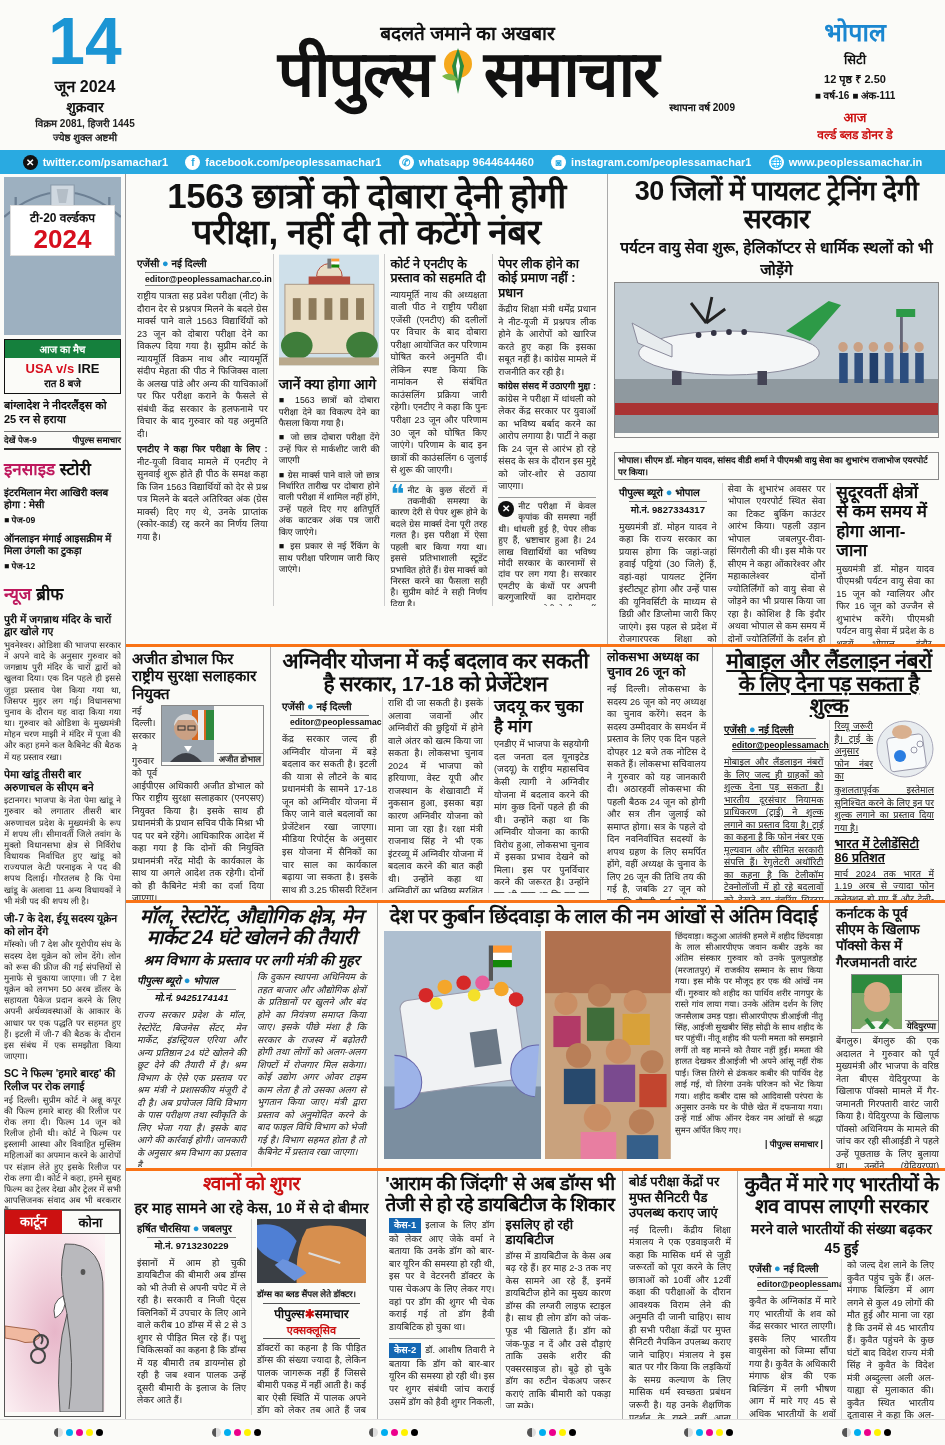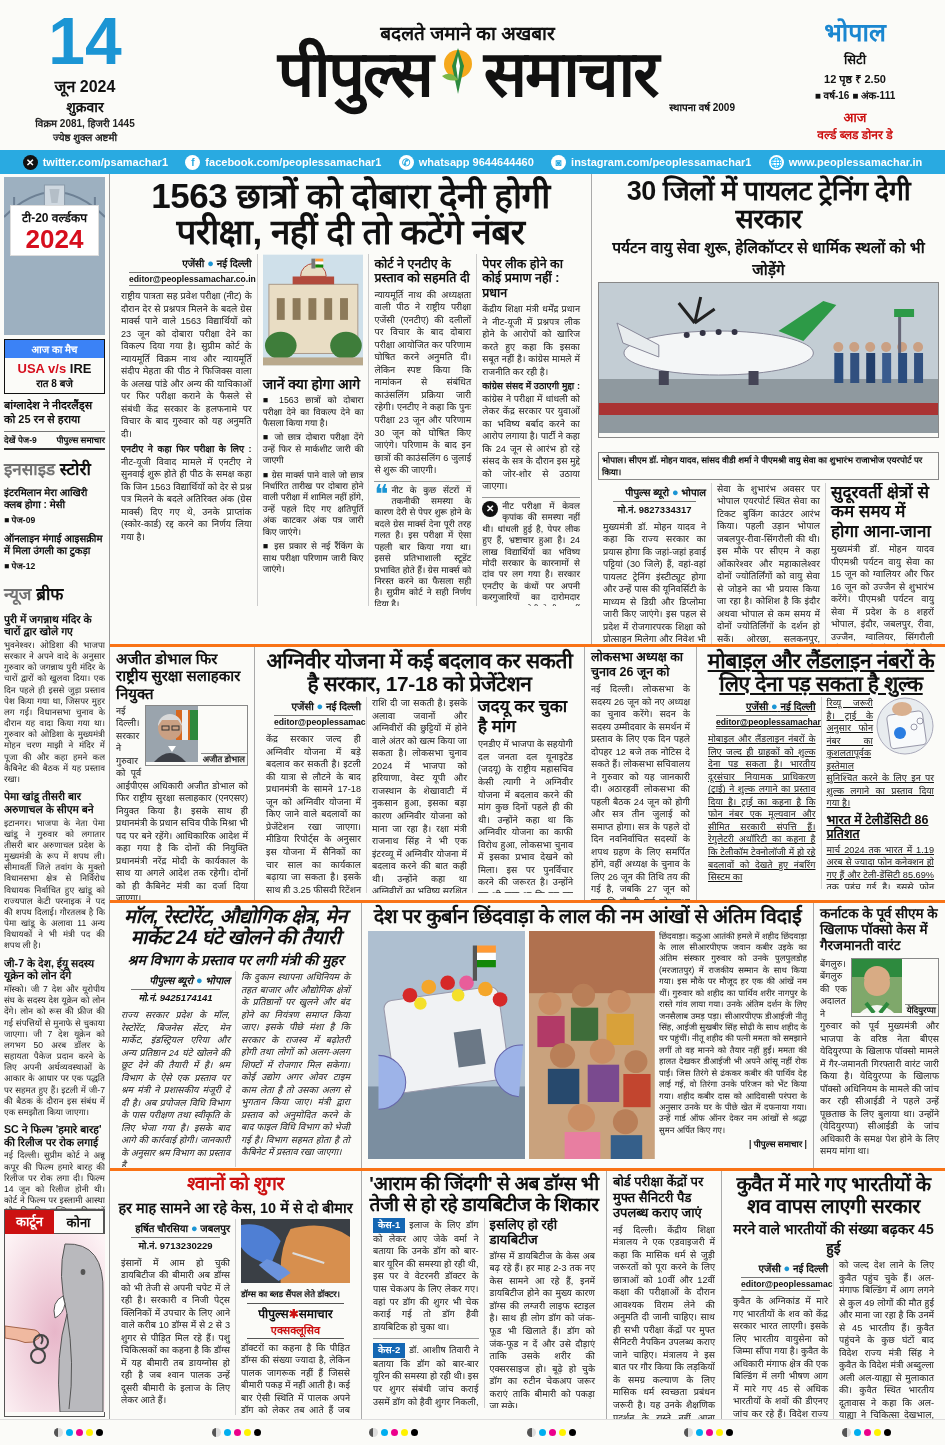--- a/index.html
+++ b/index.html
@@ -26,55 +26,55 @@
   .today-e{font-size:12px;font-weight:900;color:#cc1111;}
   
   .socialbar{height:24px;background:#29aae1;display:flex;align-items:center;justify-content:space-around;
              color:#fff;font-size:11px;font-weight:bold;padding:0 14px;}
   .soc{display:flex;align-items:center;gap:5px;}
   .soc .ic{width:15px;height:15px;border-radius:50%;background:#fff;color:#29aae1;display:inline-flex;
            align-items:center;justify-content:center;font-size:10px;font-weight:900;}
   .soc .ic.dark{background:#111;color:#fff;}
   
   .content{display:flex;height:1246px;}
-  .sb{width:110px;box-sizing:border-box;border-right:1px solid #999;padding:3px 4px;display:flex;flex-direction:column;overflow:hidden;}
+  .sb{width:126px;box-sizing:border-box;border-right:1px solid #999;padding:3px 4px;display:flex;flex-direction:column;overflow:hidden;}
   .main{flex:1;display:flex;flex-direction:column;overflow:hidden;}
   .row{display:flex;border-top:3px solid #f97316;box-sizing:border-box;overflow:hidden;}
   .row:first-child{border-top:none;}
   .cell{box-sizing:border-box;padding:3px 6px;overflow:hidden;border-right:1px solid #aaa;}
   .cell:last-child{border-right:none;}
   
   .bodytext{font-size:9.2px;line-height:1.36;text-align:justify;color:#1b1b1b;}
   .b{font-weight:bold;}
-  .byline{font-size:10px;font-weight:bold;text-align:right;margin:2px 0;}
+  .byline{font-size:10px;font-weight:bold;text-align:left;margin:2px 0;}
   .byline .dot{color:#1b95d4;font-size:11px;}
   .email{font-size:8.6px;font-weight:bold;text-align:center;border-top:1px solid #777;border-bottom:1px solid #777;
          padding:1px 0;margin:2px 8px 4px;}
   .phone{font-size:9.5px;font-weight:bold;text-align:center;border-top:1px solid #777;padding:1px 0;margin:1px 10px 4px;}
   .subh{font-size:12.5px;font-weight:900;line-height:1.15;margin:3px 0;}
   .colset{display:flex;}
   .col{flex:1;padding:0 5px;border-right:1px solid #ccc;overflow:hidden;}
   .col:last-child{border-right:none;}
   .photo-cap{font-size:8.6px;font-weight:bold;border:1px solid #888;padding:1px 3px;margin-top:14px;}
   
   .t20{height:158px;background:linear-gradient(180deg,#b9c6d2,#8fa3b5 60%,#c9d4dd);position:relative;
        text-align:center;overflow:hidden;}
   .t20 .box{background:#fff;margin:28px 6px 0;padding:3px 2px;border:1px solid #ddd;}
   .t20 .l1{font-size:12px;font-weight:900;}
   .t20 .yr{font-size:26px;font-weight:900;color:#d60f1e;line-height:1;}
   .matchbox{border:1.5px solid #111;margin-top:4px;}
-  .matchbox .lbl{background:#3b82f6;color:#fff;font-size:10px;font-weight:bold;text-align:center;padding:2px 0;}
+  .matchbox .lbl{background:#15803d;color:#fff;font-size:10px;font-weight:bold;text-align:center;padding:2px 0;}
   .matchbox .tm{font-size:13px;font-weight:900;text-align:center;padding:3px 0 0;}
   .matchbox .tm span{color:#d60f1e;}
   .matchbox .time{font-size:10px;font-weight:bold;text-align:center;padding:0 0 3px;}
   .result{font-size:11px;font-weight:900;line-height:1.25;margin-top:5px;}
   .seep{display:flex;justify-content:space-between;font-size:8.6px;font-weight:bold;border-top:1px solid #777;
         border-bottom:2px solid #333;margin-top:4px;padding:2px 0;}
   .sb-h{font-size:17px;font-weight:900;margin:7px 0 3px;}
-  .red{color:#737373;}
+  .red{color:#be185d;}
   .sb-item{font-size:10px;font-weight:900;line-height:1.25;margin-top:4px;}
   .sb-page{font-size:8.6px;font-weight:bold;margin:2px 0 3px;}
   .brief{margin-top:5px;}
   .brief .bt{font-size:10.6px;font-weight:900;line-height:1.2;margin-bottom:2px;}
   .brief .bb{font-size:8.6px;line-height:1.3;text-align:justify;color:#222;}
   .cartoon{margin-top:auto;border:1px solid #555;}
   .cartoon .cap{display:flex;font-size:13px;font-weight:900;}
   .cartoon .cap .r{background:#cc1111;color:#fff;flex:1;text-align:center;padding:2px 0;}
   .cartoon .cap .k{flex:1;text-align:center;padding:2px 0;border:1px solid #555;border-left:none;}
   

